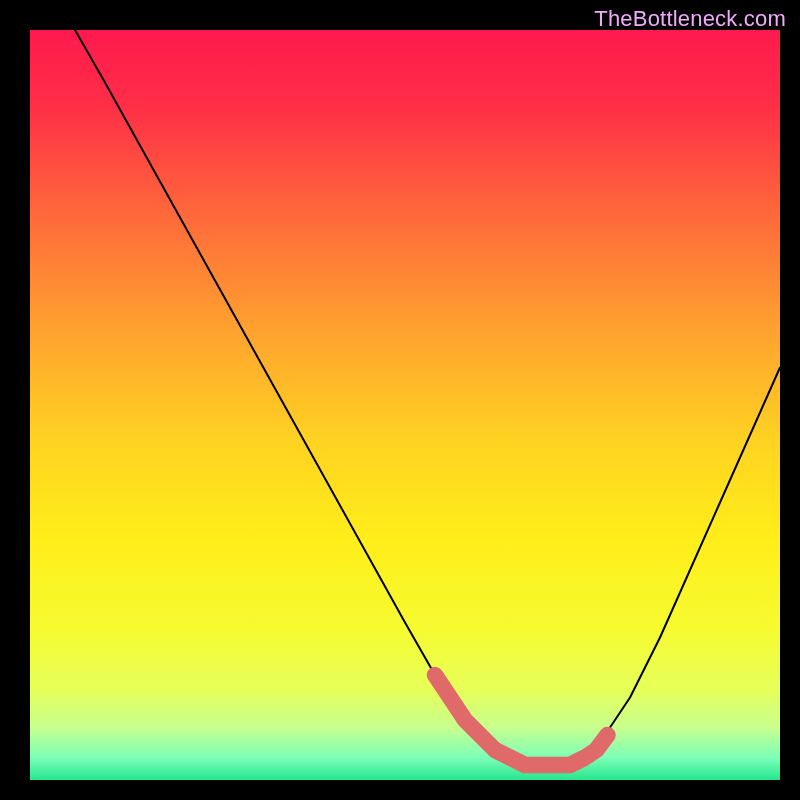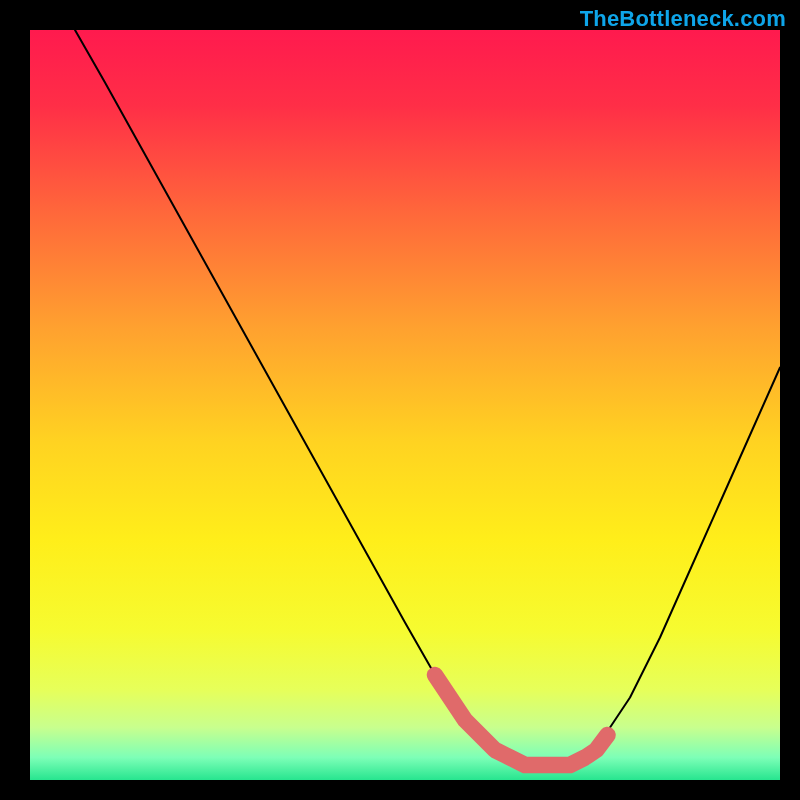--- a/index.html
+++ b/index.html
@@ -26,23 +26,23 @@
     inset: 0;
   }
   .curve-layer {
     position: absolute;
     inset: 0;
   }
   .attribution {
     position: absolute;
     top: 6px;
     right: 14px;
-    color: #0ea5e9;
+    color: #f0abfc;
     font-size: 22px;
-    font-weight: 700;
+    font-weight: 400;
     letter-spacing: 0.2px;
   }
 </style>
 </head>
 <body>
 
 <div class="chart-frame">
 
   <div class="attribution">TheBottleneck.com</div>
 

